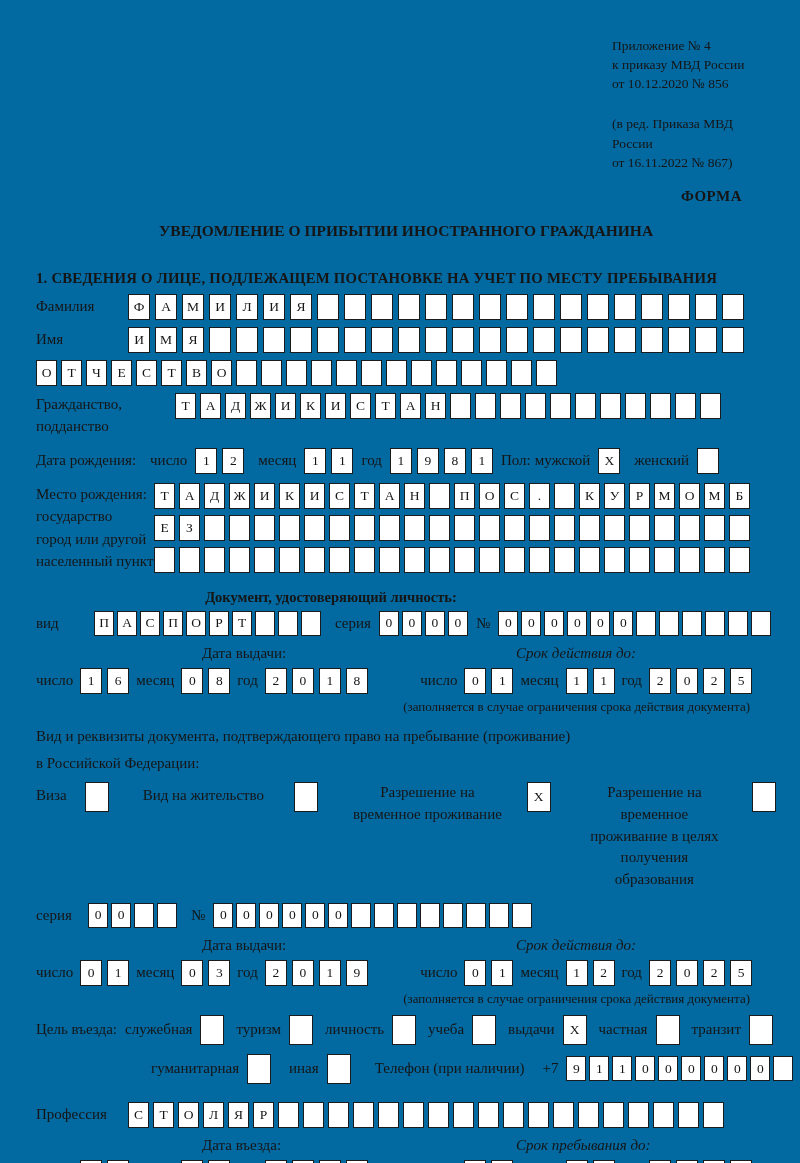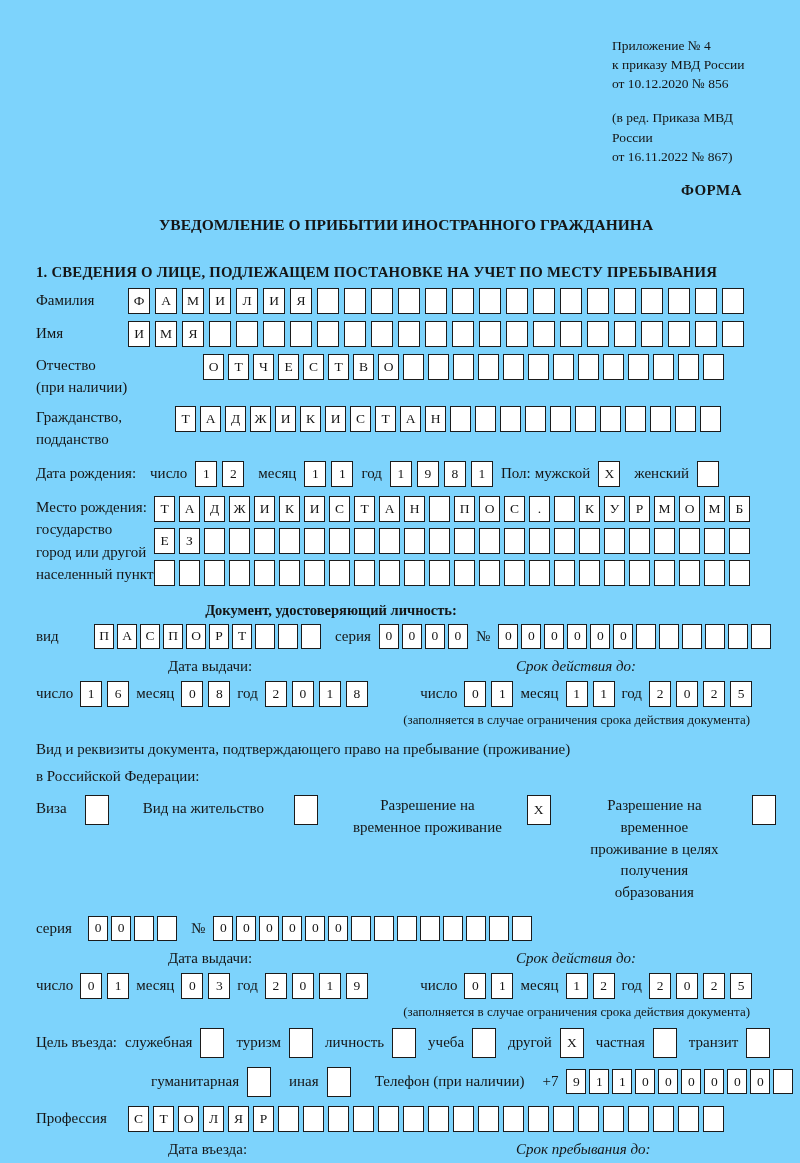--- a/index.html
+++ b/index.html
@@ -1,40 +1,40 @@
 <!DOCTYPE html>
 <html><head>
 <meta charset="utf-8">
 <style>
   html,body{margin:0;padding:0;background:#888;}
-  .page{width:800px;height:1163px;background:#7dd3fc;color:#151515;margin:0 auto;
+  .page{width:800px;height:1163px;background:#0369a1;color:#151515;margin:0 auto;
         font-family:"Liberation Serif","DejaVu Serif",serif;position:relative;overflow:hidden;
         box-sizing:border-box;padding:36px 24px 0 36px;}
   .appendix{margin-left:576px;font-size:13.5px;line-height:1.42;}
-  .appendix .rev{margin-top:15px;font-family:Liberation Serif, serif;}
+  .appendix .rev{margin-top:21px;font-family:Liberation Serif, serif;}
   .forma{text-align:right;padding-right:34px;font-weight:bold;font-size:15px;margin-top:16px;letter-spacing:.5px;}
   .title{text-align:center;font-weight:bold;font-size:15.5px;line-height:1.6;margin-top:14px;}
   .under{display:inline-block;width:58px;border-bottom:2px solid #333;margin-left:10px;transform:translateY(-3px);}
   .sect{font-weight:bold;font-size:14.8px;margin-top:26px;letter-spacing:.2px;}
   .lbl{font-size:15px;white-space:nowrap;}
   .frow{display:flex;align-items:flex-start;margin-top:7px;}
   .vc{align-items:center;}
   .cells{display:flex;gap:5px;flex-wrap:nowrap;}
   .cell{box-sizing:border-box;flex:none;width:22px;height:26px;border:1.7px solid #1b1b1b;
         display:flex;align-items:center;justify-content:center;font-size:13.5px;background:#fff;}
   .cells.md{gap:4px}.cells.md .cell{width:21px;height:26px;}
   .cells.sm{gap:3px}.cells.sm .cell{width:20px;height:25px;}
   .cells.big .cell{width:24px;height:30px;}
   .w92{width:92px;flex:none;} .w116{width:118px;flex:none;} .w137{width:139px;flex:none;}
   .w167{width:167px;flex:none;}
   .lblcol{font-size:15px;line-height:1.5;}
   .stack > .cells{margin-bottom:6px;}
   .dochead{text-align:center;font-weight:bold;font-size:14.5px;margin-top:10px;margin-right:150px;}
   .dhrow{position:relative;height:21px;margin-top:9px;font-size:15px;}
-  .dh-left{position:absolute;left:132px;} .dh-right{position:absolute;left:480px;font-style:italic;}
+  .dh-left{position:absolute;left:166px;} .dh-right{position:absolute;left:480px;font-style:italic;}
   .daterow{display:flex;align-items:center;margin-top:2px;}
   .dgroup{display:flex;align-items:center;gap:7px;}
   .dgroup.right{margin-left:auto;margin-right:24px;}
   .note{font-size:13px;text-align:right;padding-right:26px;margin-top:5px;}
   .intro{font-size:15px;line-height:1.85;margin-top:8px;}
   .optrow{display:flex;align-items:flex-start;margin-top:4px;gap:16px;}
   .optlbl{font-size:15px;text-align:center;line-height:1.45;}
   .gap8{margin-left:8px;} .gap14{margin-left:14px;} .gap18{margin-left:18px;} .gap24{margin-left:24px;}
   .purpose span{margin-right:8px;} .purpose .cells{margin-right:12px;}
 </style>
@@ -111,24 +111,20 @@
         <div class="cell"></div>
         <div class="cell"></div>
         <div class="cell"></div>
         <div class="cell"></div>
         <div class="cell"></div>
         <div class="cell"></div>
       </div>
   </div>
 
   <div class="frow">
-    <div class="lblcol w167">
-      <div>Отчество</div>
-      <div>(при наличии)</div>
-    </div>
     <div class="cells md">
         <div class="cell">О</div>
         <div class="cell">Т</div>
         <div class="cell">Ч</div>
         <div class="cell">Е</div>
         <div class="cell">С</div>
         <div class="cell">Т</div>
         <div class="cell">В</div>
         <div class="cell">О</div>
         <div class="cell"></div>
@@ -491,21 +487,21 @@
         <div class="cell"></div>
       </div>
     <span class="lbl">личность</span>
     <div class="cells big">
         <div class="cell"></div>
       </div>
     <span class="lbl">учеба</span>
     <div class="cells big">
         <div class="cell"></div>
       </div>
-    <span class="lbl">другой</span>
+    <span class="lbl">выдачи</span>
     <div class="cells big">
         <div class="cell">X</div>
       </div>
     <span class="lbl">частная</span>
     <div class="cells big">
         <div class="cell"></div>
       </div>
     <span class="lbl">транзит</span>
     <div class="cells big">
         <div class="cell"></div>
@@ -530,21 +526,21 @@
         <div class="cell">0</div>
         <div class="cell">0</div>
         <div class="cell">0</div>
         <div class="cell">0</div>
         <div class="cell">0</div>
         <div class="cell">0</div>
         <div class="cell"></div>
       </div>
   </div>
 
-  <div class="frow vc" style="margin-top:9px">
+  <div class="frow vc" style="margin-top:18px">
     <div class="lbl w92">Профессия</div>
     <div class="cells md">
         <div class="cell">С</div>
         <div class="cell">Т</div>
         <div class="cell">О</div>
         <div class="cell">Л</div>
         <div class="cell">Я</div>
         <div class="cell">Р</div>
         <div class="cell"></div>
         <div class="cell"></div>

